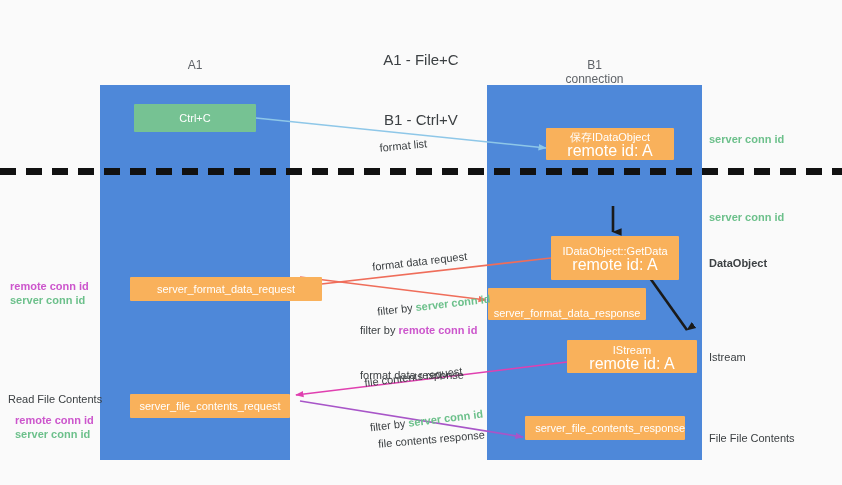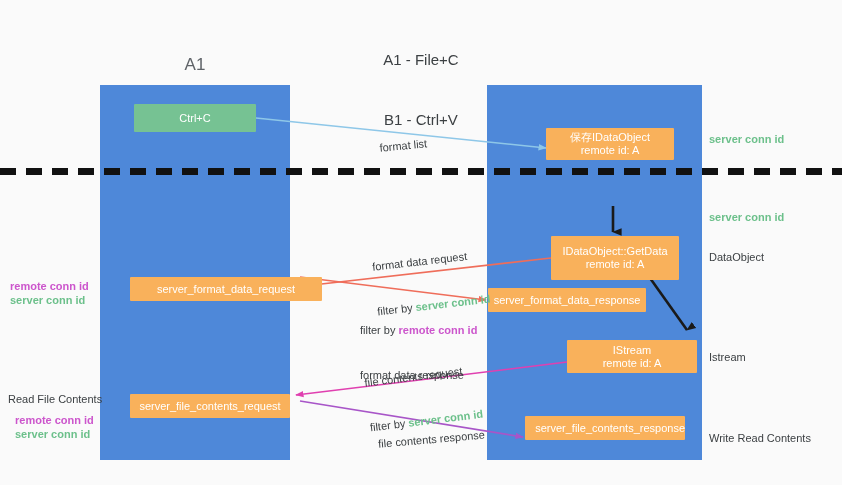--- a/index.html
+++ b/index.html
@@ -33,21 +33,21 @@
     font-size: 15px;
     line-height: 20px;
     color: #3c4043;
     white-space: pre;
   }
 
   
   .lane-head {
     position: absolute;
     text-align: center;
-    font-size: 17px;
+    font-size: 12px;
     line-height: 14px;
     color: #5f6368;
   }
 
   
   .lane {
     position: absolute;
     background: #4e88d9;
   }
   #lane-a1 { left: 100px; top: 85px; width: 190px; height: 375px; }
@@ -63,21 +63,21 @@
     justify-content: center;
     color: #ffffff;
     font-size: 11px;
     line-height: 13px;
     text-align: center;
     border-radius: 1px;
     white-space: pre;
   }
   .box.green  { background: #76c293; }
   .box.orange { background: #f9b15b; }
-  .box .l2 { font-size: 11px; }
+  .box .l2 { font-size: 16px; }
 
   
   .anno {
     position: absolute;
     font-size: 11px;
     line-height: 14px;
     white-space: pre;
   }
   .anno.plain   { color: #3c4043; }
   .anno.green   { color: #6cc08b; font-weight: bold; }
@@ -119,20 +119,22 @@
 
   <div class="title">
     <div>A1 - File+C</div>
     <div>B1 - Ctrl+V</div>
   </div>
 
   <div class="lane-head" style="left:100px; top:58px; width:190px;">
     <div>A1</div>
   </div>
   <div class="lane-head" style="left:487px; top:58px; width:215px;">
+    <div>B1</div>
+    <div>connection</div>
   </div>
 
   <div class="lane" id="lane-a1"></div>
   <div class="lane" id="lane-b1"></div>
 
   <svg id="wires" viewBox="0 0 842 485">
     <defs>
       <marker id="ah-blue" markerWidth="9" markerHeight="9" refX="7.5" refY="3.6" orient="auto" markerUnits="userSpaceOnUse">
         <path d="M0,0.4 L8.4,3.6 L0,6.8 z" fill="#8ec7e8"></path>
       </marker>
@@ -181,46 +183,46 @@
 
   <div class="box orange" style="left:551px; top:236px; width:128px; height:44px;">
     <span class="l1">IDataObject::GetData</span>
     <span class="l2">remote id: A</span>
   </div>
 
   <div class="box orange" style="left:130px; top:277px; width:192px; height:24px;">
     <span class="l1">server_format_data_request</span>
   </div>
 
-  <div class="box orange" style="left:488px; top:288px; width:158px; height:24px;">
+  <div class="box orange" style="left:488px; top:288px; width:158px; height:32px;justify-content:flex-end;">
     <span class="l1">server_format_data_response</span>
   </div>
 
   <div class="box orange" style="left:567px; top:340px; width:130px; height:33px;">
     <span class="l1">IStream</span>
     <span class="l2">remote id: A</span>
   </div>
 
   <div class="box orange" style="left:130px; top:394px; width:160px; height:24px;">
     <span class="l1">server_file_contents_request</span>
   </div>
 
   <div class="box orange" style="left:525px; top:416px; width:160px; height:24px;align-items:flex-end;">
     <span class="l1">server_file_contents_response</span>
   </div>
 
   <div class="anno green" style="left:709px; top:132px;">server conn id</div>
 
   <div class="anno green" style="left:709px; top:210px;">server conn id</div>
 
-  <div class="anno plain" style="left:709px; top:250px;">DataObject</div>
+  <div class="anno plain" style="left:709px; top:256px;font-weight:bold;">DataObject</div>
 
   <div class="anno plain" style="left:709px; top:350px;">Istream</div>
 
-  <div class="anno plain" style="left:709px; top:431px;">Write Read Contents</div>
+  <div class="anno plain" style="left:709px; top:431px;">File File Contents</div>
 
   <div class="anno magenta" style="left:10px; top:279px;">remote conn id</div>
   <div class="anno green" style="left:10px; top:293px;">server conn id</div>
 
   <div class="anno plain" style="left:8px; top:392px;">Read File Contents</div>
   <div class="anno magenta" style="left:15px; top:413px;">remote conn id</div>
   <div class="anno green" style="left:15px; top:427px;">server conn id</div>
 
   <div class="alabel" style="left:376px; top:111px; transform: rotate(-5.5deg); transform-origin: left top;">
     <div>format list</div>

